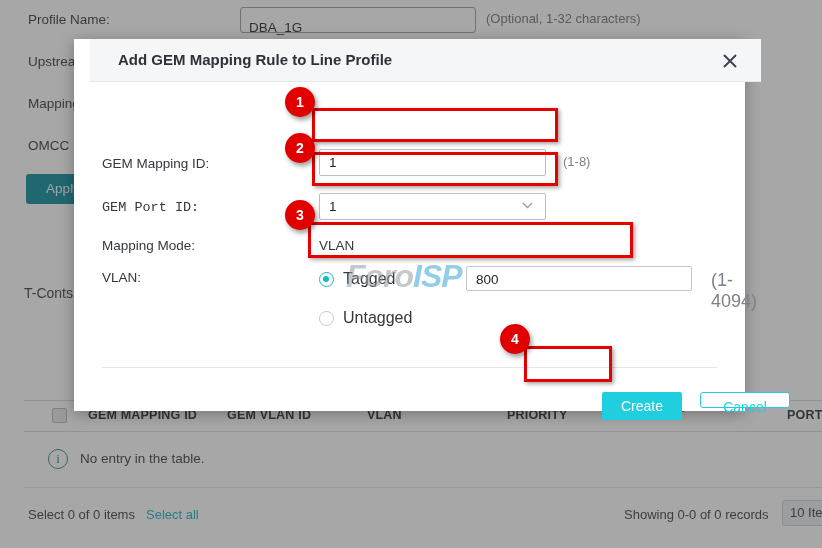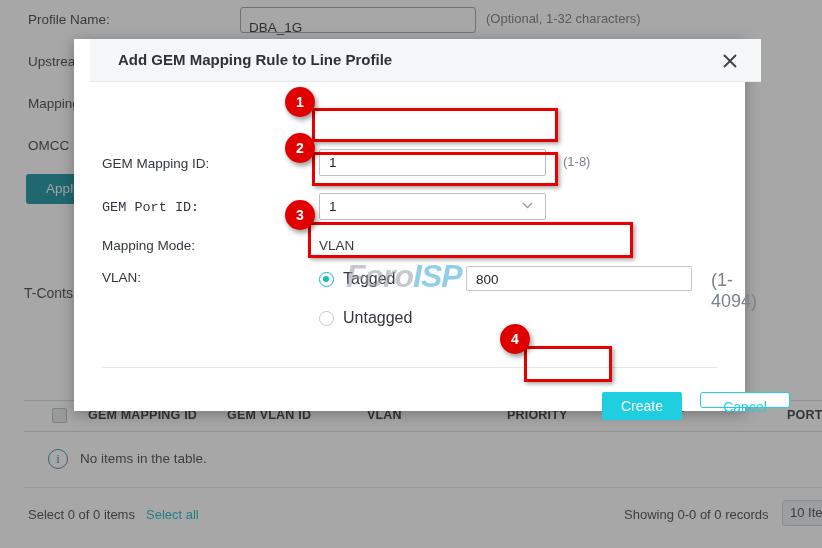--- a/index.html
+++ b/index.html
@@ -273,21 +273,21 @@
       <div class="th" style="left:64px;">GEM MAPPING ID</div>
       <div class="th" style="left:203px;">GEM VLAN ID</div>
       <div class="th" style="left:343px;">VLAN</div>
       <div class="th" style="left:483px;">PRIORITY</div>
       <div class="th" style="left:625px;">PORT</div>
       <div class="th" style="left:763px;">PORT</div>
     </div>
 
     <div class="tbl-empty">
       <div class="empty-ico">i</div>
-      <div class="empty-txt">No items in the table.</div>
+      <div class="empty-txt">No entry in the table.</div>
     </div>
 
     <div class="foot-left">Select 0 of 0 items</div>
     <div class="foot-selall">Select all</div>
     <div class="foot-showing">Showing 0-0 of 0 records</div>
     <div class="foot-pagesize">10 Item</div>
   </div>
 
   <div class="backdrop"></div>
 

